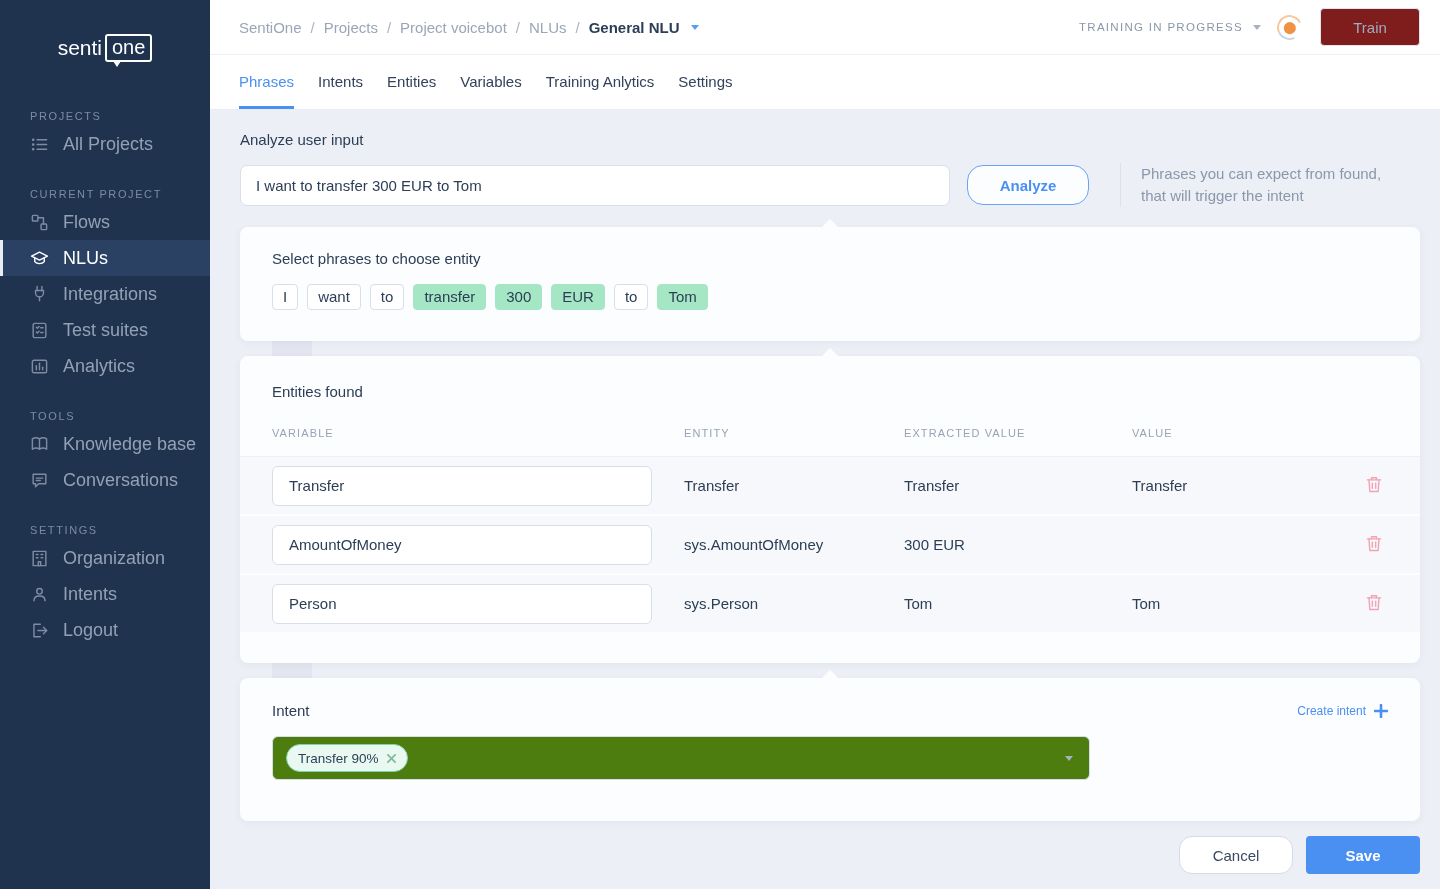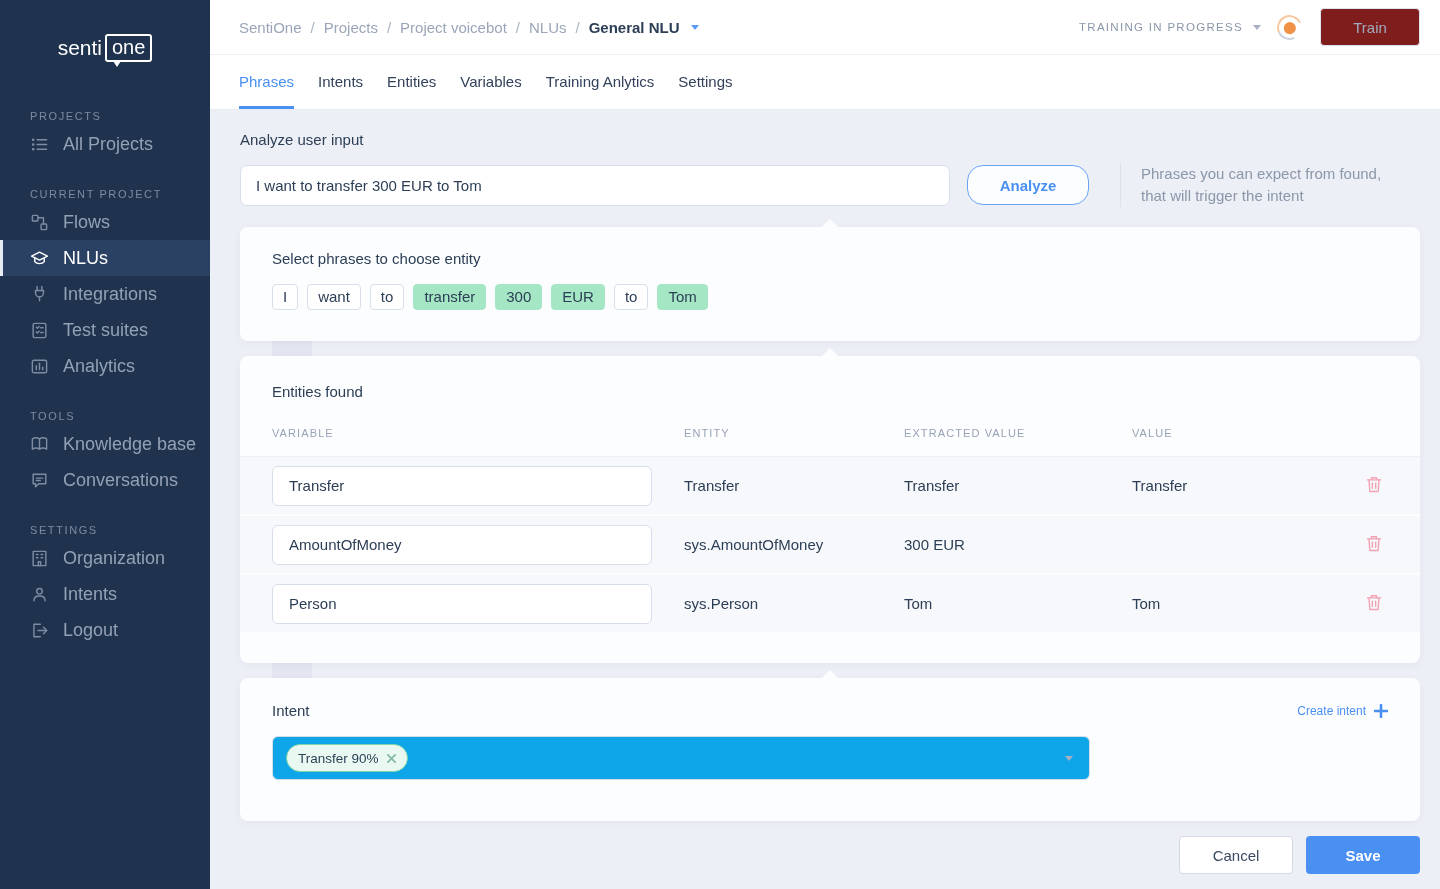--- a/index.html
+++ b/index.html
@@ -70,28 +70,28 @@
   .rows-wrap { margin-top:17px; border-top:1px solid #edf0f7; }
   .trow { display:flex; align-items:center; height:59px; background:#f7f8fb; padding:0 34px 0 32px; border-bottom:2px solid #fcfdfe; font-size:15px; }
   .var-input { width:380px; height:40px; border:1px solid #d8dee9; border-radius:6px; background:#fff; padding:0 16px; font-size:15px; color:#2c3e55; font-family:inherit; outline:none; }
   .trash-btn { width:24px; height:24px; background:none; border:none; cursor:pointer; padding:0; }
   .trash-btn svg { width:20px; height:20px; stroke:#f2a3b3; fill:none; stroke-width:1.7; stroke-linecap:round; stroke-linejoin:round; }
 
   .card-intent { height:143px; padding:24px 32px; }
   .intent-head { display:flex; align-items:center; justify-content:space-between; }
   .create-intent { display:flex; align-items:center; gap:8px; color:#4a90f2; font-size:12px; cursor:pointer; }
   .create-intent svg { width:14px; height:14px; stroke:#4a90f2; stroke-width:2.6; stroke-linecap:round; }
-  .intent-select { margin-top:17px; width:818px; height:44px; background:#0ea5e9; border:1px solid #d8dee9; border-radius:6px; display:flex; align-items:center; padding-left:13px; position:relative; cursor:pointer; }
+  .intent-select { margin-top:17px; width:818px; height:44px; background:#4d7c0f; border:1px solid #d8dee9; border-radius:6px; display:flex; align-items:center; padding-left:13px; position:relative; cursor:pointer; }
   .intent-tag { height:28px; border-radius:14px; background:#e9f9f1; border:1px solid #7fd4a9; display:flex; align-items:center; gap:8px; padding:0 11px; font-size:13.5px; color:#2c4257; }
   .intent-tag svg { width:9px; height:9px; stroke:#86b99f; stroke-width:2; stroke-linecap:round; cursor:pointer; }
   .select-caret { position:absolute; right:16px; top:50%; margin-top:-2px; width:0; height:0;
       border-left:4.5px solid transparent; border-right:4.5px solid transparent; border-top:5.5px solid #a7b1c2; }
 
   .footer { display:flex; justify-content:flex-end; gap:13px; margin-top:15px; }
-  .cancel-btn { width:114px; height:38px; background:#fff; border:1px solid #d5dae6; border-radius:4px; font-size:15px; color:#3a4961; cursor:pointer; font-family:inherit; }
+  .cancel-btn { width:114px; height:38px; background:#fff; border:1px solid #d5dae6; border-radius:13px; font-size:15px; color:#3a4961; cursor:pointer; font-family:inherit; }
   .save-btn { width:114px; height:38px; background:#4a90f2; border:none; border-radius:4px; font-size:15px; color:#fff; font-weight:700; cursor:pointer; font-family:inherit; }
 </style>
 </head>
 <body>
 
 <div class="sidebar">
   <div class="logo">
     <span>senti</span>
       <span class="one">one</span>
   </div>

